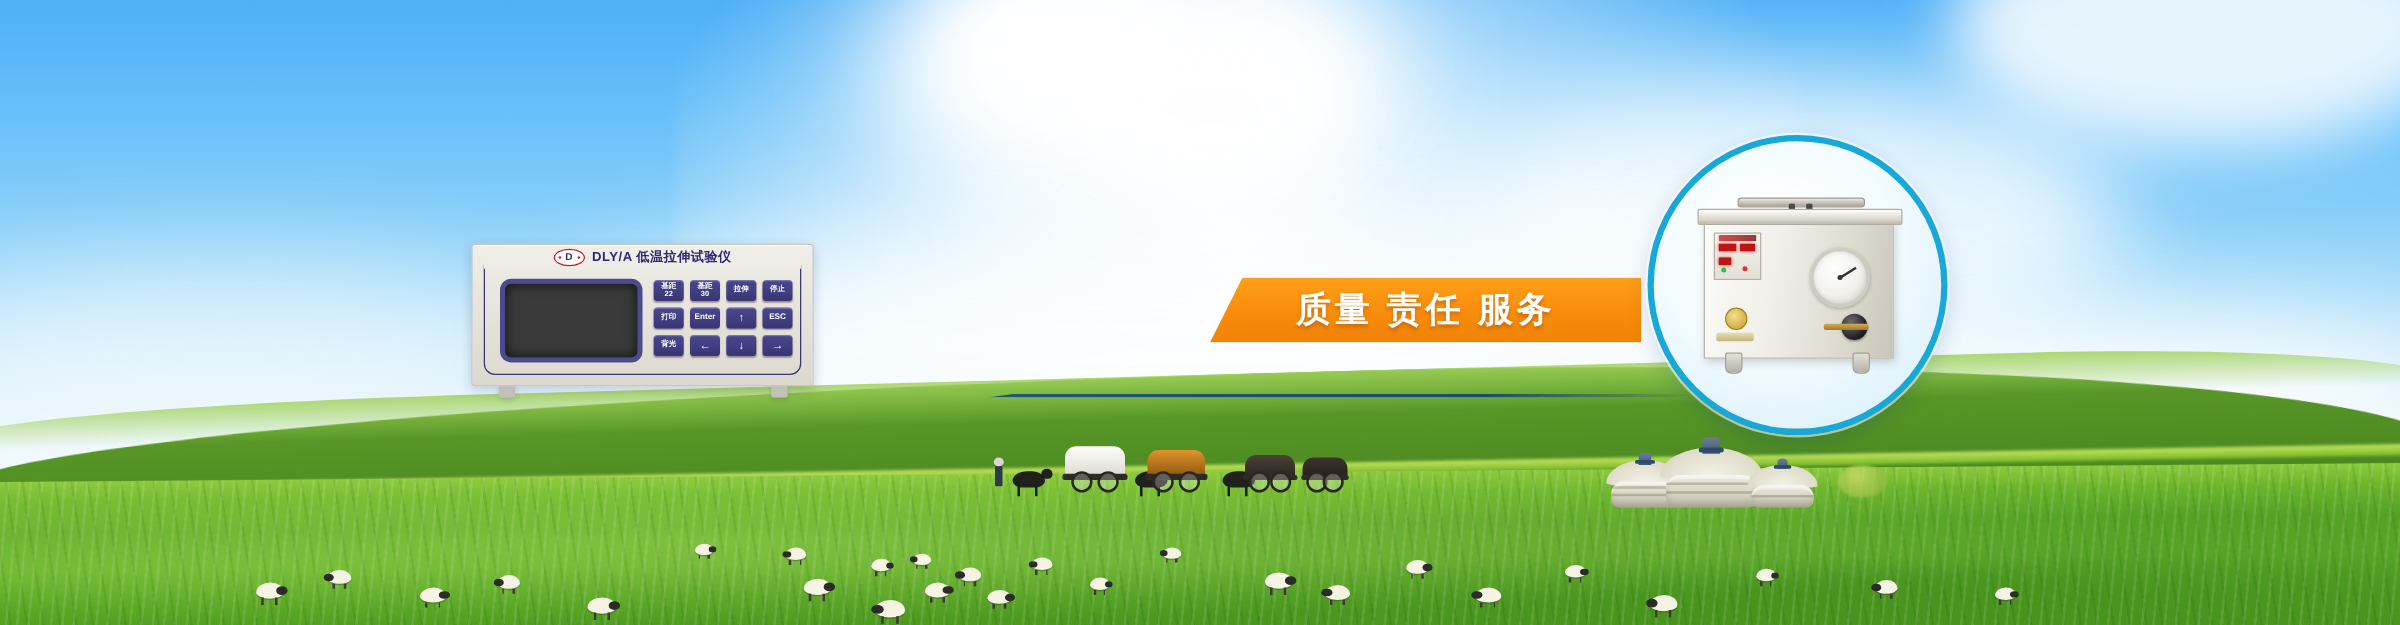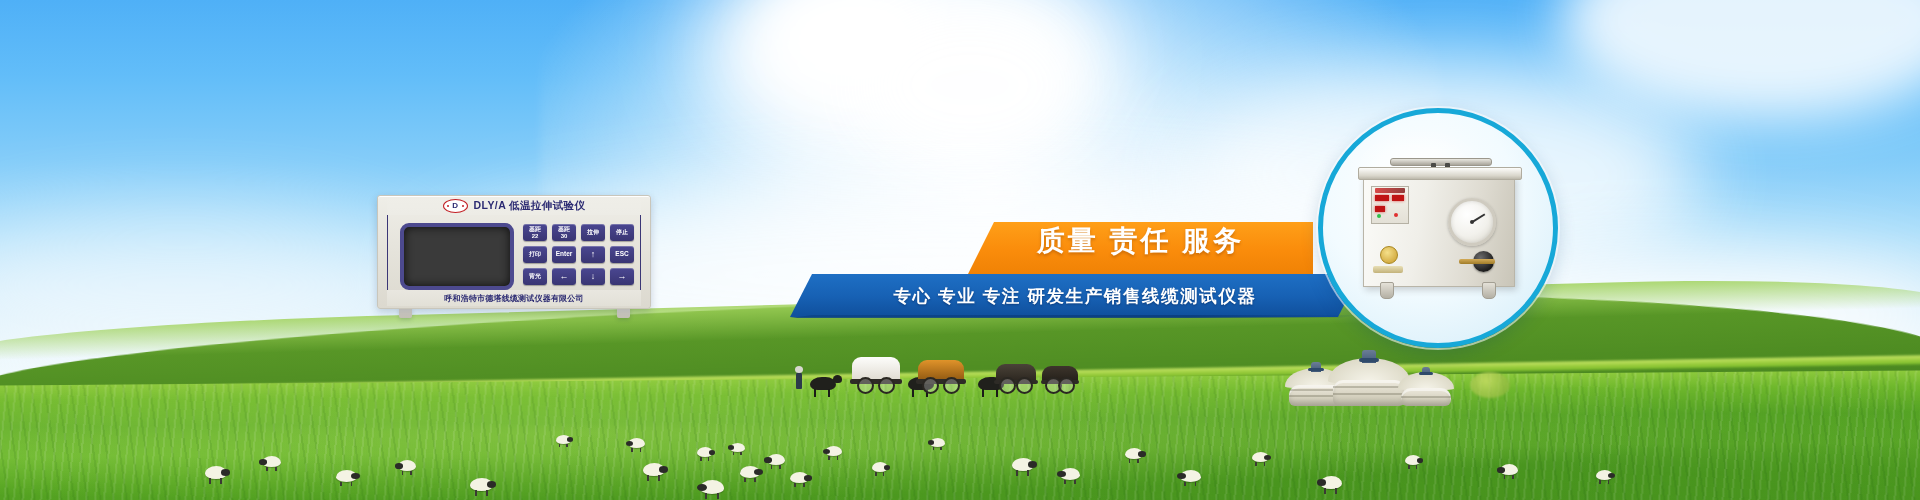--- a/index.html
+++ b/index.html
@@ -202,21 +202,21 @@
   }
   .device-foot.l{left:399px;}
   .device-foot.r{left:617px;}
 
   
   .band-orange{
     position:absolute;left:968px;top:222px;width:345px;height:52px;
     background:linear-gradient(180deg,#ff9f18 0%,#fa8c0b 55%,#f08205 100%);
     clip-path:polygon(26px 0, 100% 0, 100% 100%, 0 100%);
     box-shadow:0 2px 5px rgba(0,0,0,.12);
-    display:flex;justify-content:center;
+    display:flex;align-items:center;justify-content:center;
   }
   .band-orange .txt{
     color:#fff;font-size:28px;font-weight:bold;letter-spacing:3px;
     text-shadow:0 2px 3px rgba(150,70,0,.45);
     white-space:nowrap;
   }
   .band-blue{
     position:absolute;left:790px;top:274px;width:570px;height:43px;
     background:linear-gradient(180deg,#1e6fc4 0%,#1761b4 52%,#0f4f9c 100%);
     clip-path:polygon(22px 0, 100% 0, calc(100% - 22px) 100%, 0 100%);
@@ -593,28 +593,24 @@
       <div class="key">打印</div>
       <div class="key lat">Enter</div>
       <div class="key arrow">↑</div>
       <div class="key lat">ESC</div>
       <div class="key">背光</div>
       <div class="key arrow">←</div>
       <div class="key arrow">↓</div>
       <div class="key arrow">→</div>
     </div>
 
-    <div class="dev-company">呼和浩特市德塔线缆测试仪器有限公司</div>
   </div>
 
   <div class="band-orange">
     <span class="txt">质量  责任  服务</span>
-  </div>
-  <div class="band-blue">
-    <span class="txt">专心   专业   专注   研发生产销售线缆测试仪器</span>
   </div>
   <div class="band-blue-edge"></div>
 
   <div class="photo-ring">
     <div class="ring-gloss"></div>
     <div class="chamber">
       <div class="handle"></div>
       <div class="lid"></div>
       <div class="panel">
         <div class="cap"></div>

